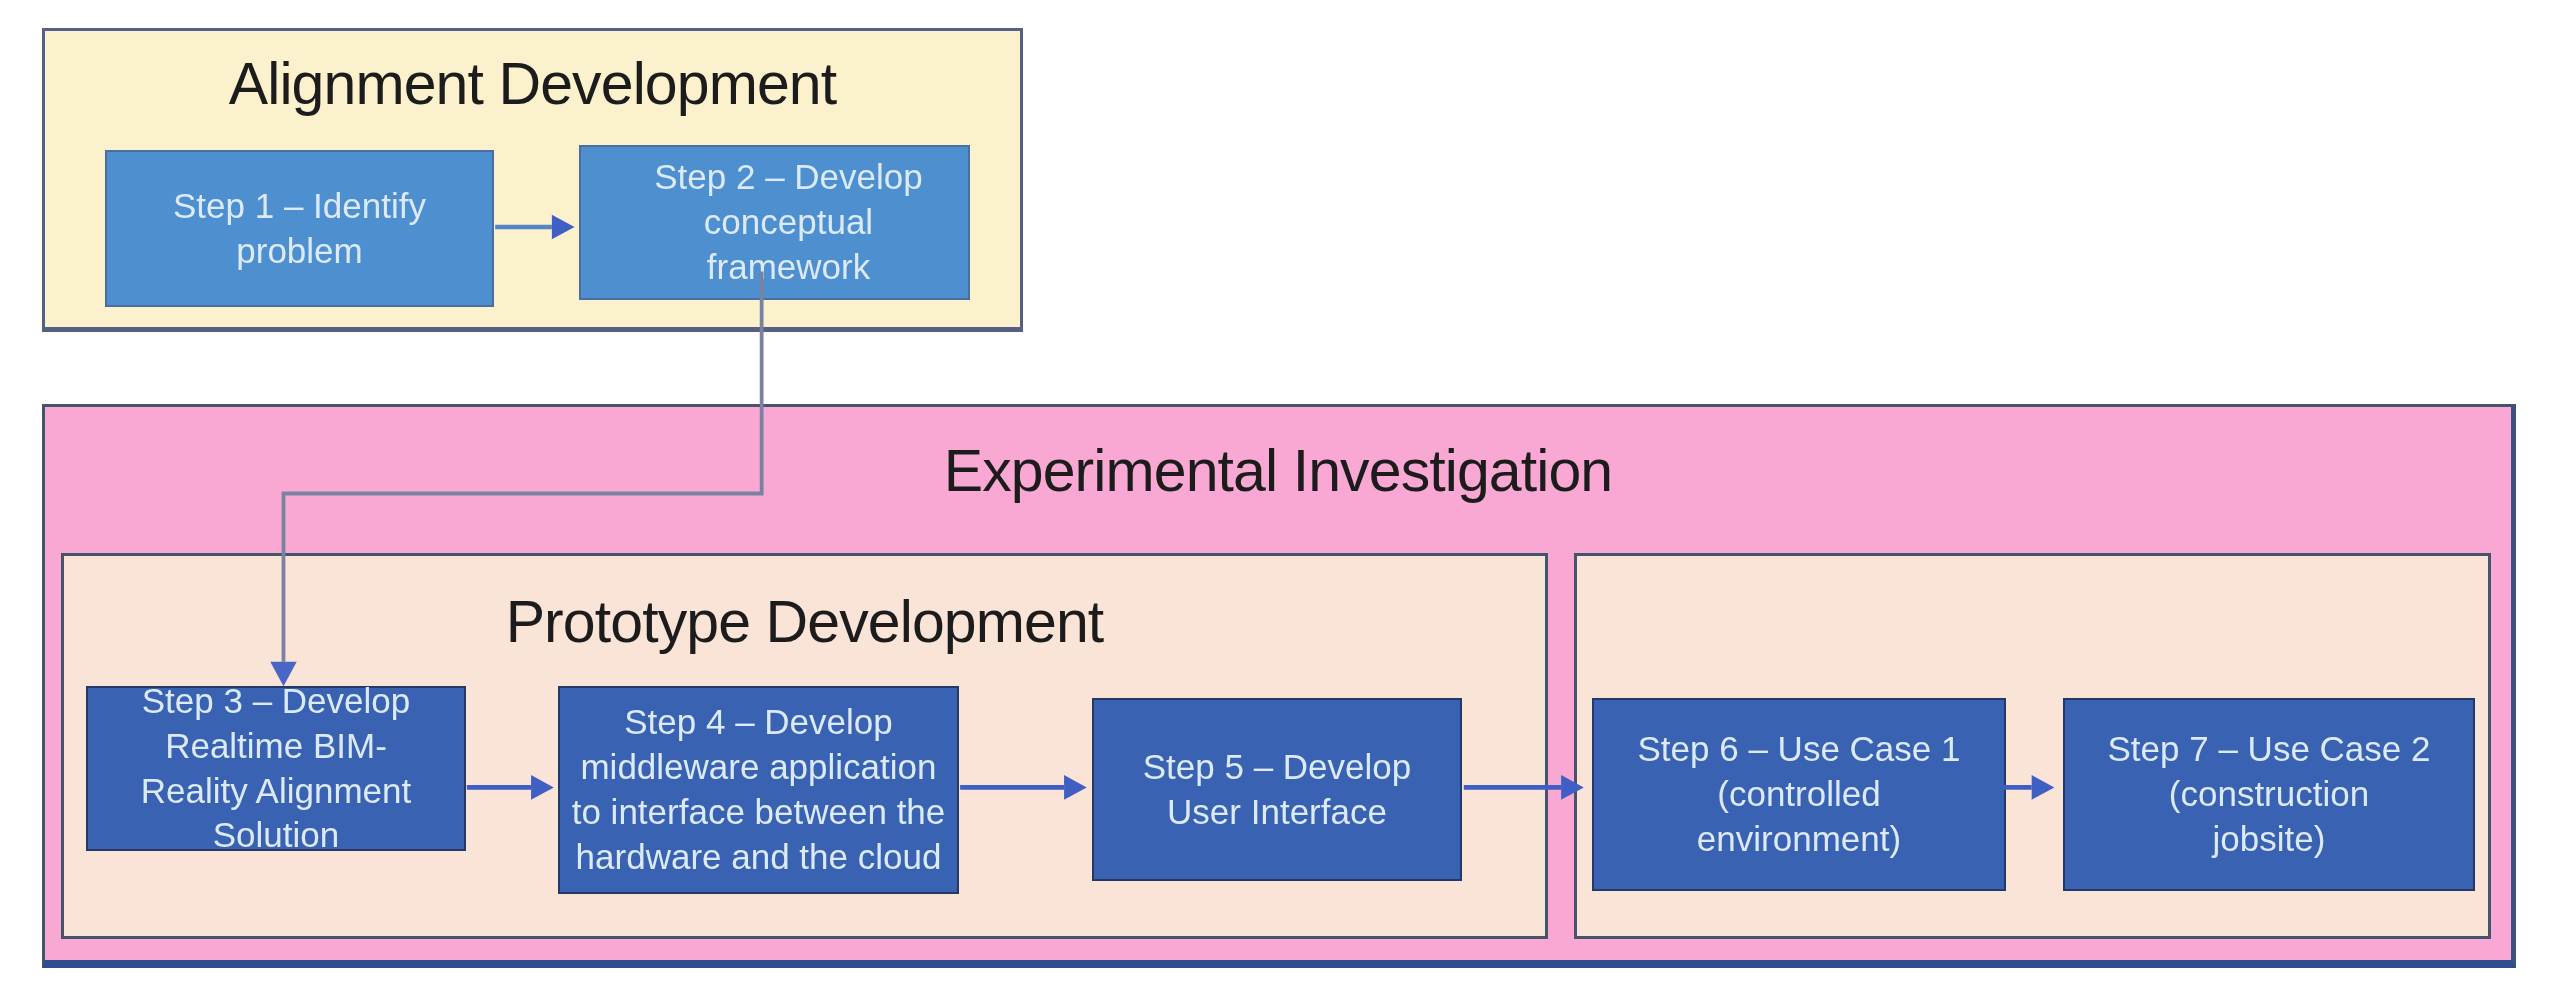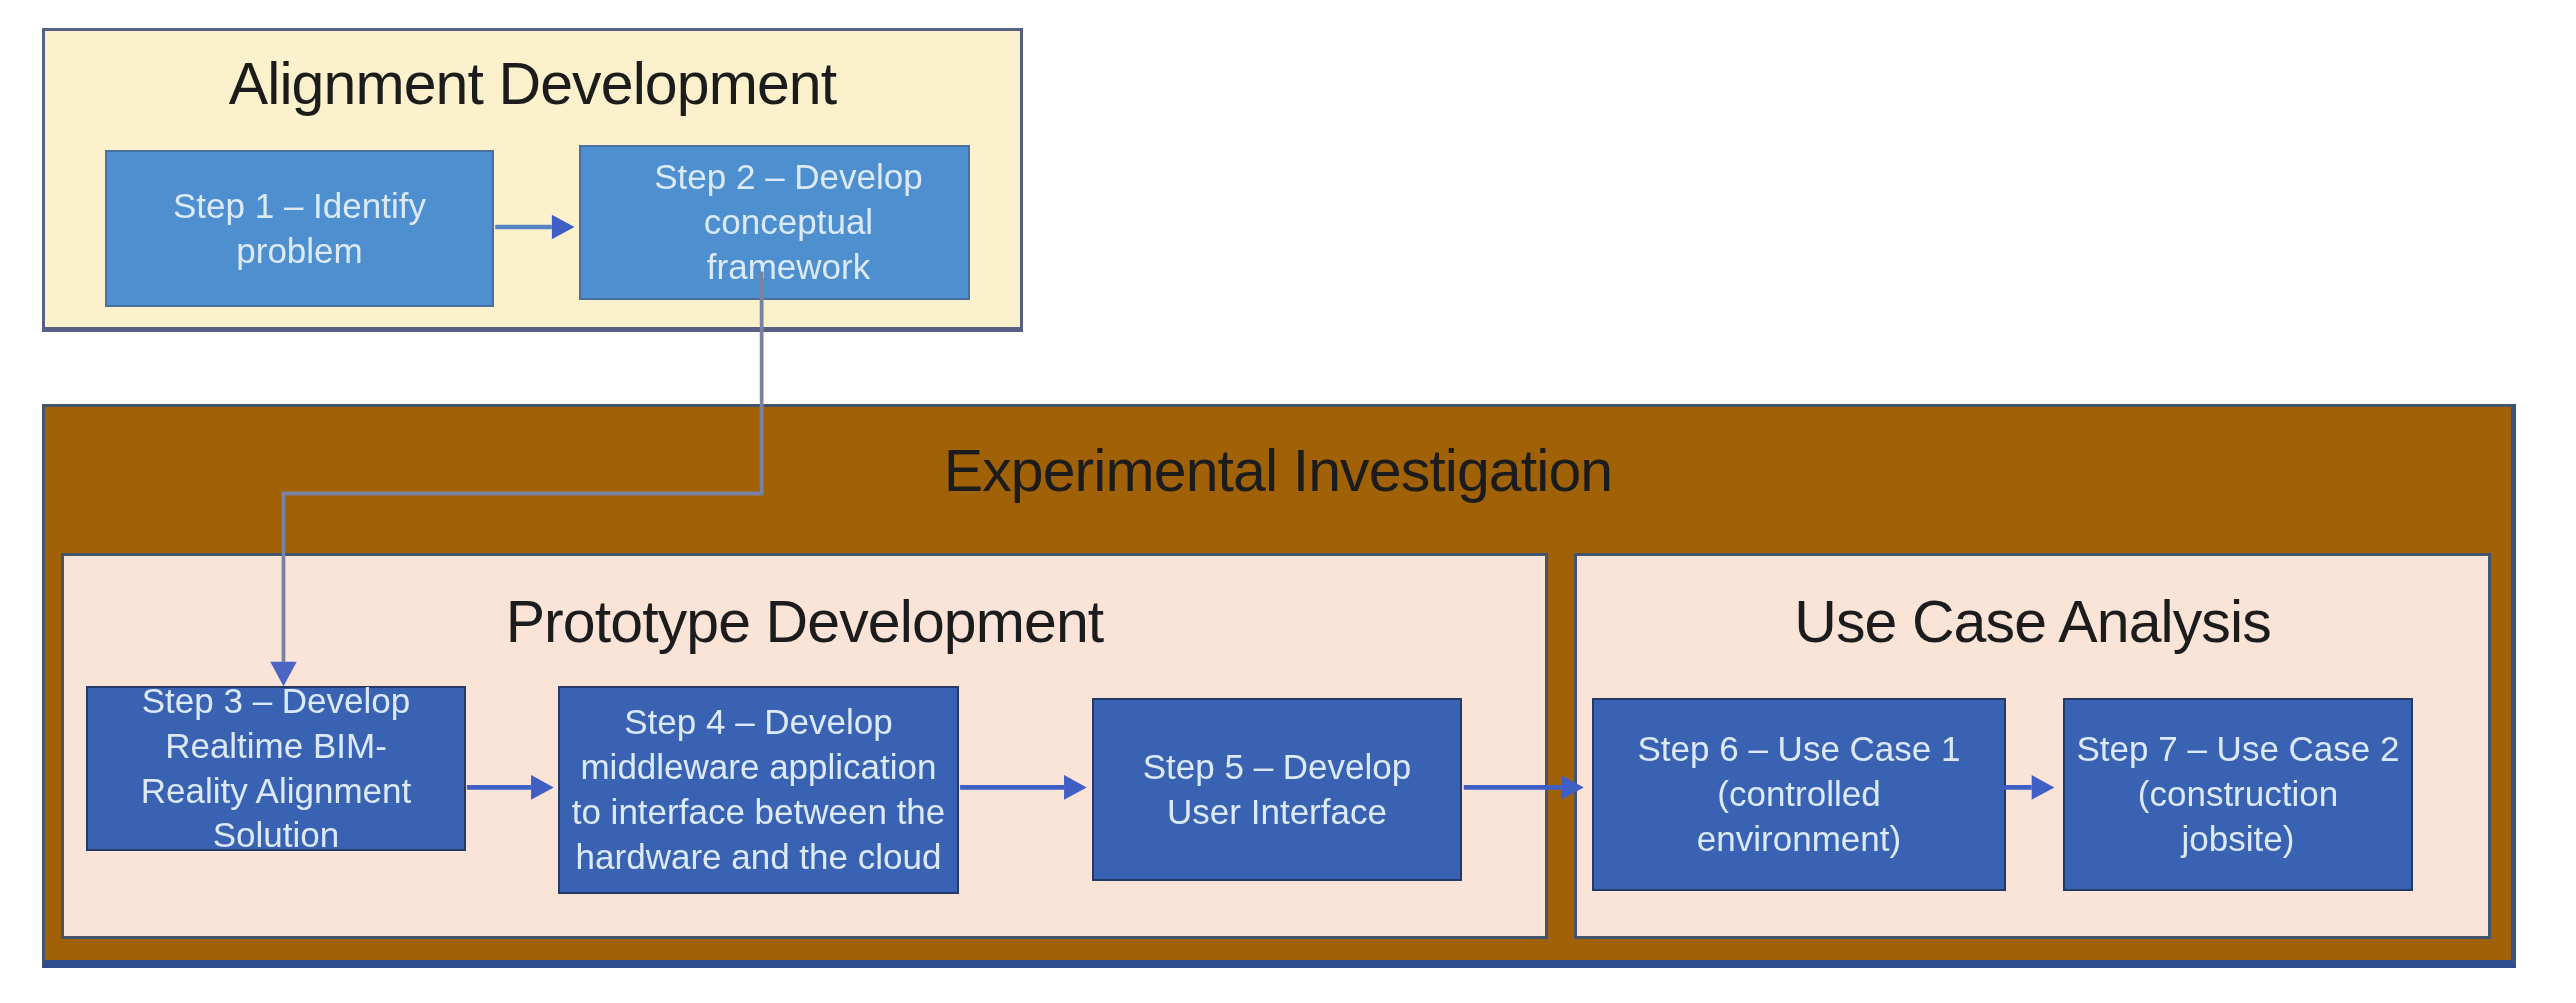--- a/index.html
+++ b/index.html
@@ -13,21 +13,21 @@
   .container{
     position:absolute;
     box-sizing:border-box;
   }
   .outer-box{
     background:#FBF1CC;
     border:3.8px solid #565F84;
     border-bottom-width:5.7px;
   }
   .ei-box{
-    background:#a16207;
+    background:#f9a8d4;
     border:3.8px solid #44546A;
     border-bottom:8.5px solid #2F4C8F;
     border-right:5.7px solid #3A537E;
   }
   .inner-box{
     background:#FAE3D7;
     border:3.8px solid #44546A;
   }
   .section-title{
     position:absolute;
@@ -109,29 +109,28 @@
 hardware and the cloud</div>
       </div>
 
       <div class="step step-dark" style="left:1028px;top:142px;width:370px;height:183px;">
         <div class="step-text">Step 5 – Develop
 User Interface</div>
       </div>
     </div>
 
     <div class="container inner-box" style="left:1529px;top:146px;width:917px;height:386px;">
-      <div class="section-title" style="top:36px;">Use Case Analysis</div>
 
       <div class="step step-dark" style="left:15px;top:142px;width:414px;height:193px;">
         <div class="step-text">Step 6 – Use Case 1
 (controlled
 environment)</div>
       </div>
 
-      <div class="step step-dark" style="left:486px;top:142px;width:350px;height:193px;text-align:center;">
+      <div class="step step-dark" style="left:486px;top:142px;width:412px;height:193px;text-align:center;">
         <div class="step-text">Step 7 – Use Case 2
 (construction
 jobsite)</div>
       </div>
     </div>
   </div>
 
   <svg class="overlay" viewBox="0 0 2726 1062">
 
     <g>

